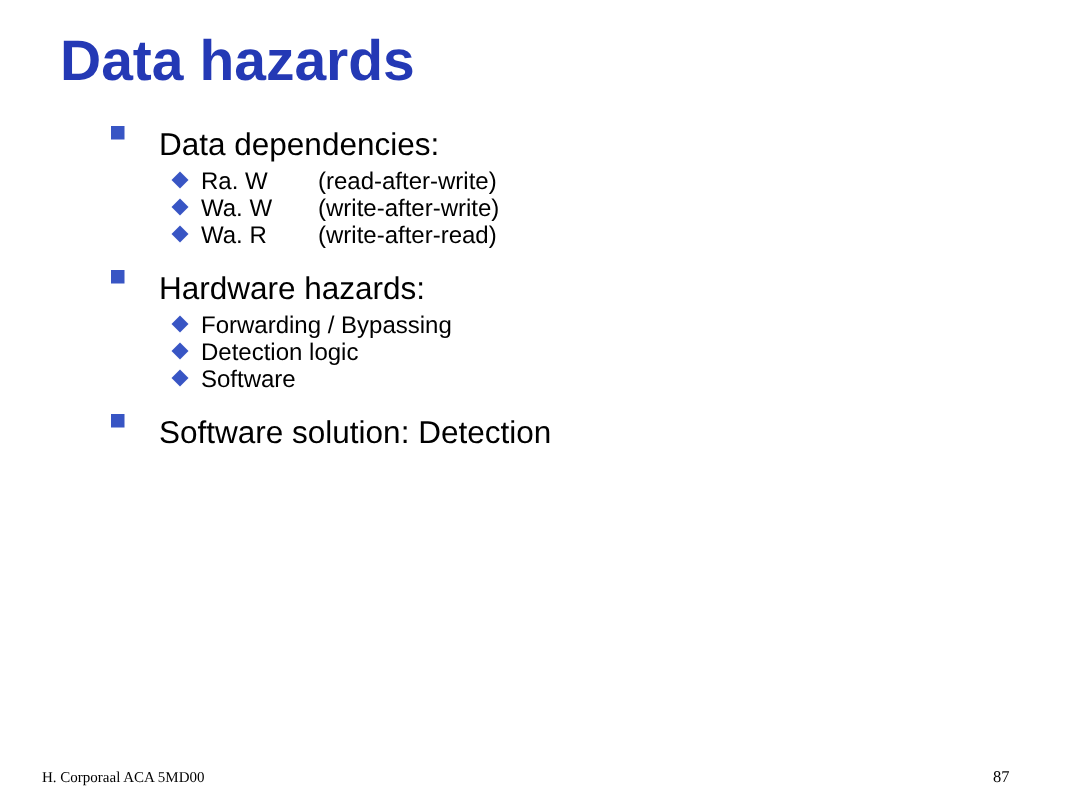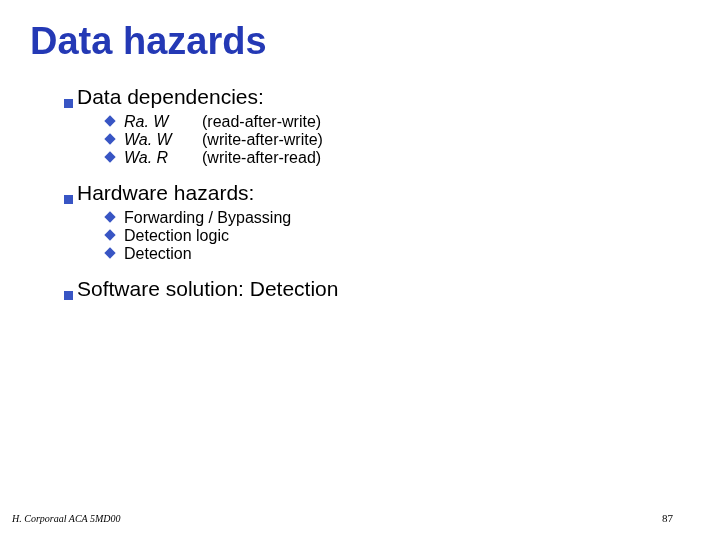--- a/index.html
+++ b/index.html
@@ -1,29 +1,29 @@
 <!DOCTYPE html>
 <html><head>
 <meta charset="utf-8">
 <style>
   * { margin: 0; padding: 0; box-sizing: border-box; }
   html, body { width: 720px; height: 540px; background: #fff; font-family: Arial, Helvetica, sans-serif; color: #000; }
-  .slide { width: 708px; height: 540px; position: relative; padding: 20px 30px 20px 30px; }
+  .slide { width: 708px; height: 540px; position: relative; padding: 20px 30px 20px 40px; }
   .title { color: #2439b5; font-weight: bold; font-size: 38px; margin-bottom: 22px; letter-spacing: 0px; }
   .list-l1 { list-style: none; margin-left: 34px; }
   .list-l1 > li { margin-bottom: 6px; }
-  .l1-row { display: flex; align-items: flex-end; gap: 4px; font-size: 21px; }
+  .l1-row { display: flex; align-items: flex-start; gap: 23px; font-size: 21px; }
   .square { display: inline-block; width: 9px; height: 9px; background: #3855c4; flex: 0 0 auto; position: relative; top: -1px; }
   .list-l2 { list-style: none; margin-left: 42px; margin-top: 4px; margin-bottom: 14px; }
   .list-l2 > li { display: flex; align-items: baseline; gap: 10px; font-size: 16px; margin-bottom: 0px; }
   .diamond { display: inline-block; width: 8px; height: 8px; background: #3855c4; transform: rotate(45deg); flex: 0 0 auto; position: relative; top: -2px; }
   .dep-table { display: flex; gap: 0; }
-  .dep-col1 { width: 78px; font-style: italic; }
+  .dep-col1 { width: 78px; }
   .dep-col2 { }
-  .footer { position: absolute; bottom: 16px; left: 12px; font-size: 10px; font-style: italic; color: #000; font-family: "Times New Roman", Times, serif; }
+  .footer { position: absolute; bottom: 16px; left: 28px; font-size: 10px; color: #000; font-family: "Times New Roman", Times, serif; }
   .pagenum { position: absolute; bottom: 16px; right: 35px; font-size: 11px; color: #000; font-family: "Times New Roman", Times, serif; }
 </style>
 </head>
 <body>
 
 <div class="slide">
 
   <h1 class="title">Data hazards</h1>
 
   <ul class="list-l1">
@@ -67,21 +67,21 @@
         <li>
           <span class="diamond"></span>
           <span>Forwarding / Bypassing</span>
         </li>
         <li>
           <span class="diamond"></span>
           <span>Detection logic</span>
         </li>
         <li>
           <span class="diamond"></span>
-          <span>Detection</span>
+          <span>Software</span>
         </li>
       </ul>
     </li>
 
     <li>
       <div class="l1-row">
         <span class="square"></span>
         <span>Software solution: Detection</span>
       </div>
     </li>

